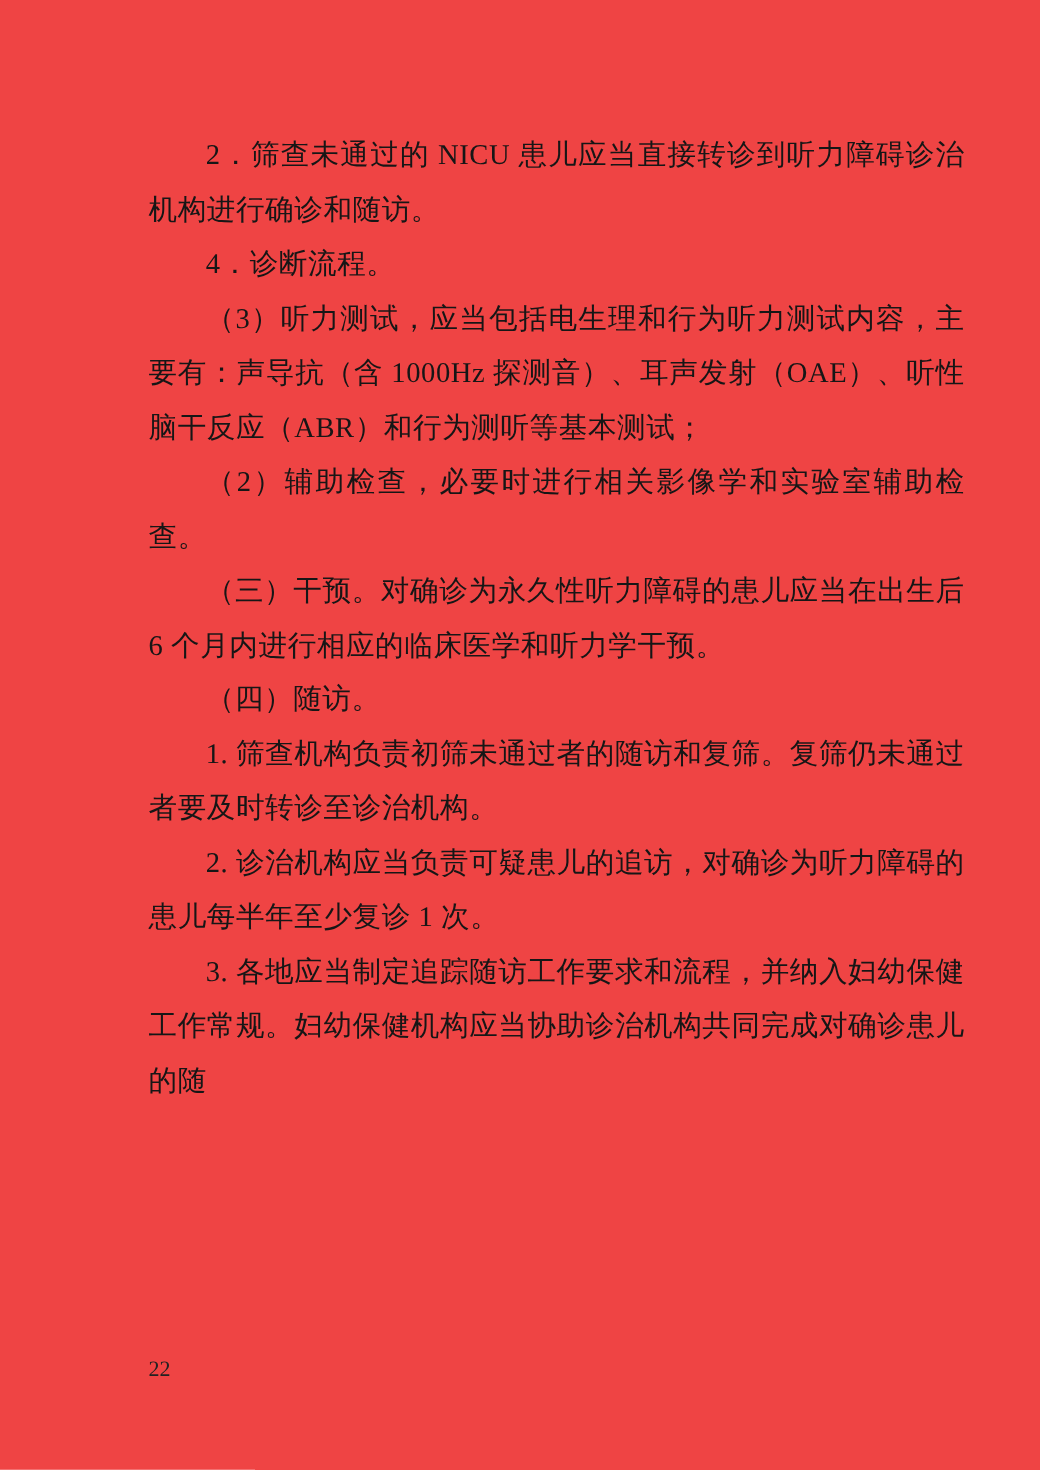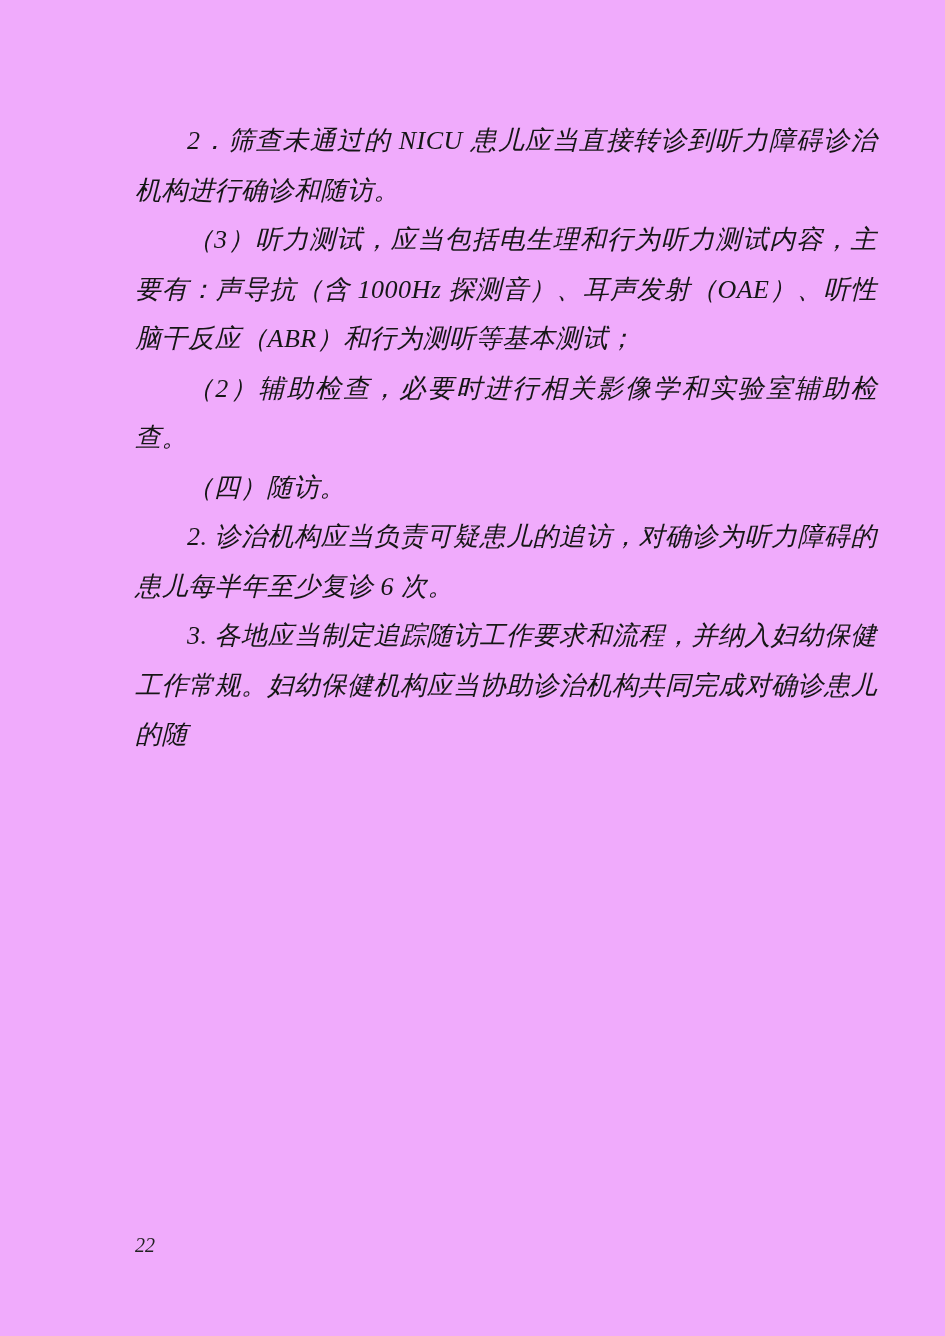--- a/index.html
+++ b/index.html
@@ -49,25 +49,28 @@
     }
     .page-number {
       font-size: 20px;
       color: #222222;
       font-family: "Liberation Serif", serif;
     }
   </style>
 </head>
 <body>
 
-<div class="page" style="background: #f0abfc; font-style: italic;">
+<div class="page" style="background: #ef4444;">
   <div class="content" style="color: rgb(22, 22, 22);">
       <p class="para">2．筛查未通过的 NICU 患儿应当直接转诊到听力障碍诊治机构进行确诊和随访。</p>
+      <p class="para">4．诊断流程。</p>
       <p class="para">（3）听力测试，应当包括电生理和行为听力测试内容，主要有：声导抗（含 1000Hz 探测音）、耳声发射（OAE）、听性脑干反应（ABR）和行为测听等基本测试；</p>
       <p class="para">（2）辅助检查，必要时进行相关影像学和实验室辅助检查。</p>
+      <p class="para">（三）干预。对确诊为永久性听力障碍的患儿应当在出生后 6 个月内进行相应的临床医学和听力学干预。</p>
       <p class="para">（四）随访。</p>
-      <p class="para">2. 诊治机构应当负责可疑患儿的追访，对确诊为听力障碍的患儿每半年至少复诊 6 次。</p>
+      <p class="para">1. 筛查机构负责初筛未通过者的随访和复筛。复筛仍未通过者要及时转诊至诊治机构。</p>
+      <p class="para">2. 诊治机构应当负责可疑患儿的追访，对确诊为听力障碍的患儿每半年至少复诊 1 次。</p>
       <p class="para">3. 各地应当制定追踪随访工作要求和流程，并纳入妇幼保健工作常规。妇幼保健机构应当协助诊治机构共同完成对确诊患儿的随</p>
     </div>
   <div class="page-footer">
     <span class="page-number">22</span>
   </div>
 </div>
 
 </body></html>

